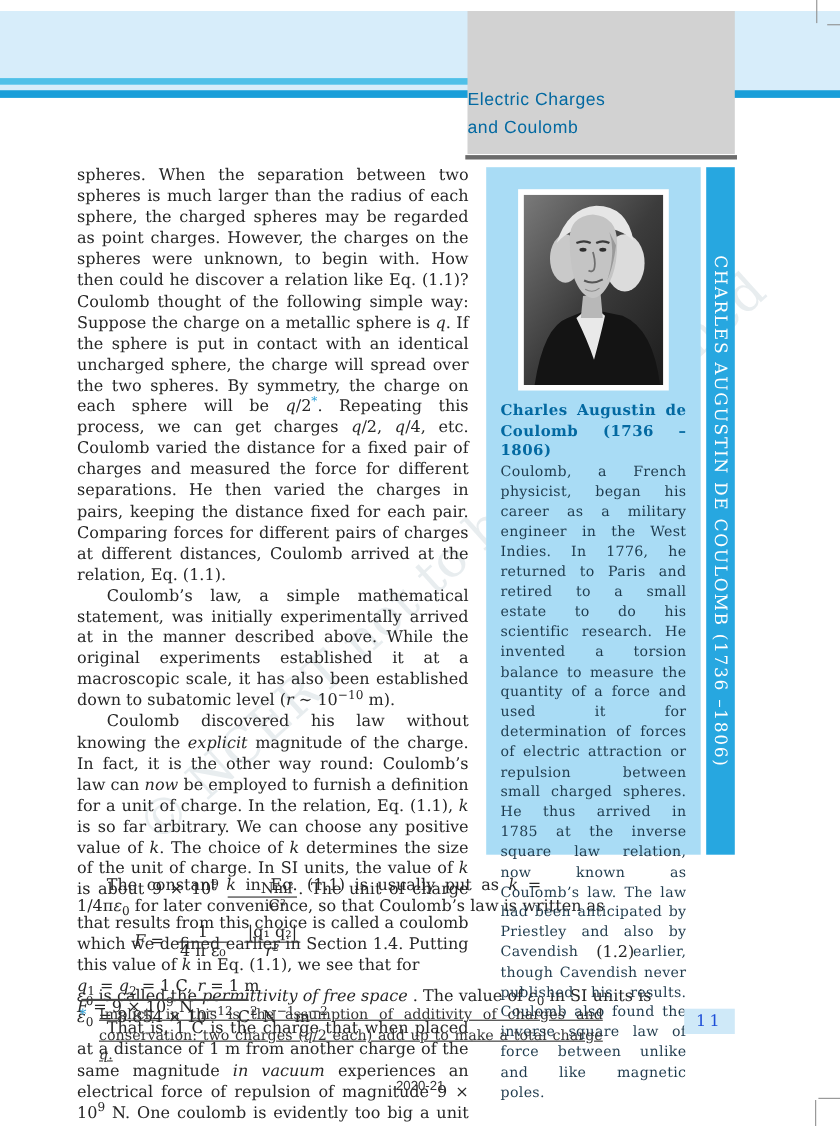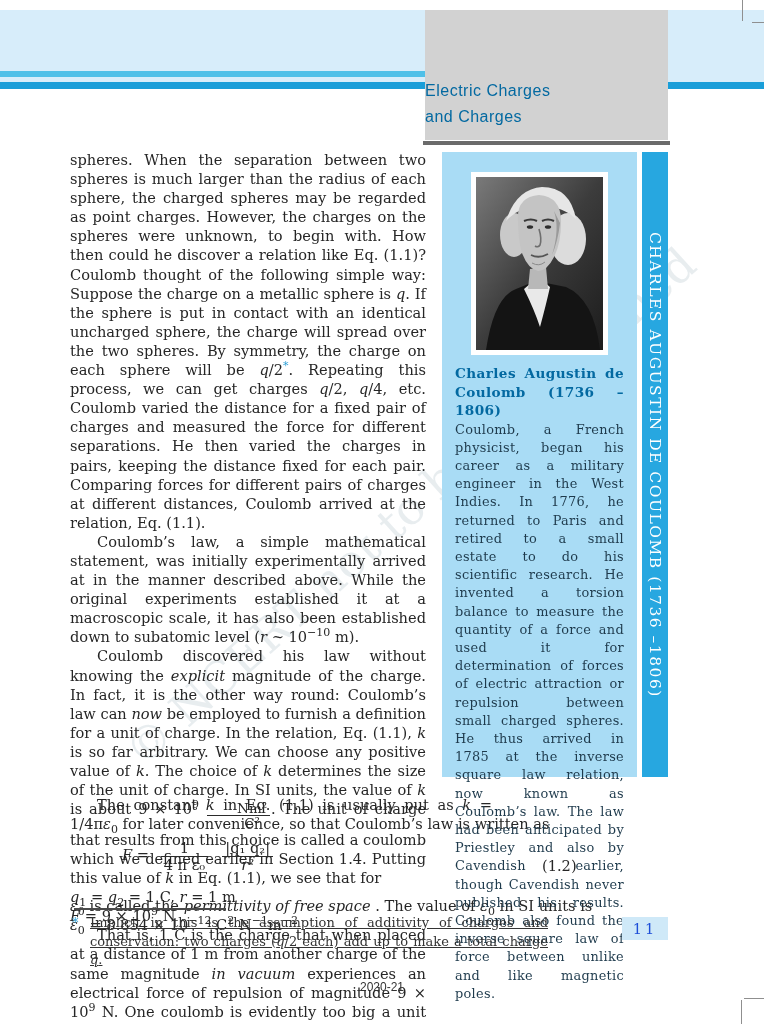--- a/index.html
+++ b/index.html
@@ -95,21 +95,21 @@
 
   <div class="watermark">© NCERT not to be republished</div>
 
   <div class="band-base"></div>
   <div class="band-stripe-mid"></div>
   <div class="band-stripe-dark"></div>
 
   <div class="title-box">
     <div class="title-text">
       <div>Electric Charges</div>
-      <div>and Charges</div>
+      <div>and Coulomb</div>
     </div>
     <div class="underline"></div>
   </div>
 
   <div class="crop crop-tr-v"></div>
   <div class="crop crop-tr-h"></div>
   <div class="crop crop-br-h"></div>
   <div class="crop crop-br-v"></div>
 
   <div class="maincol">

